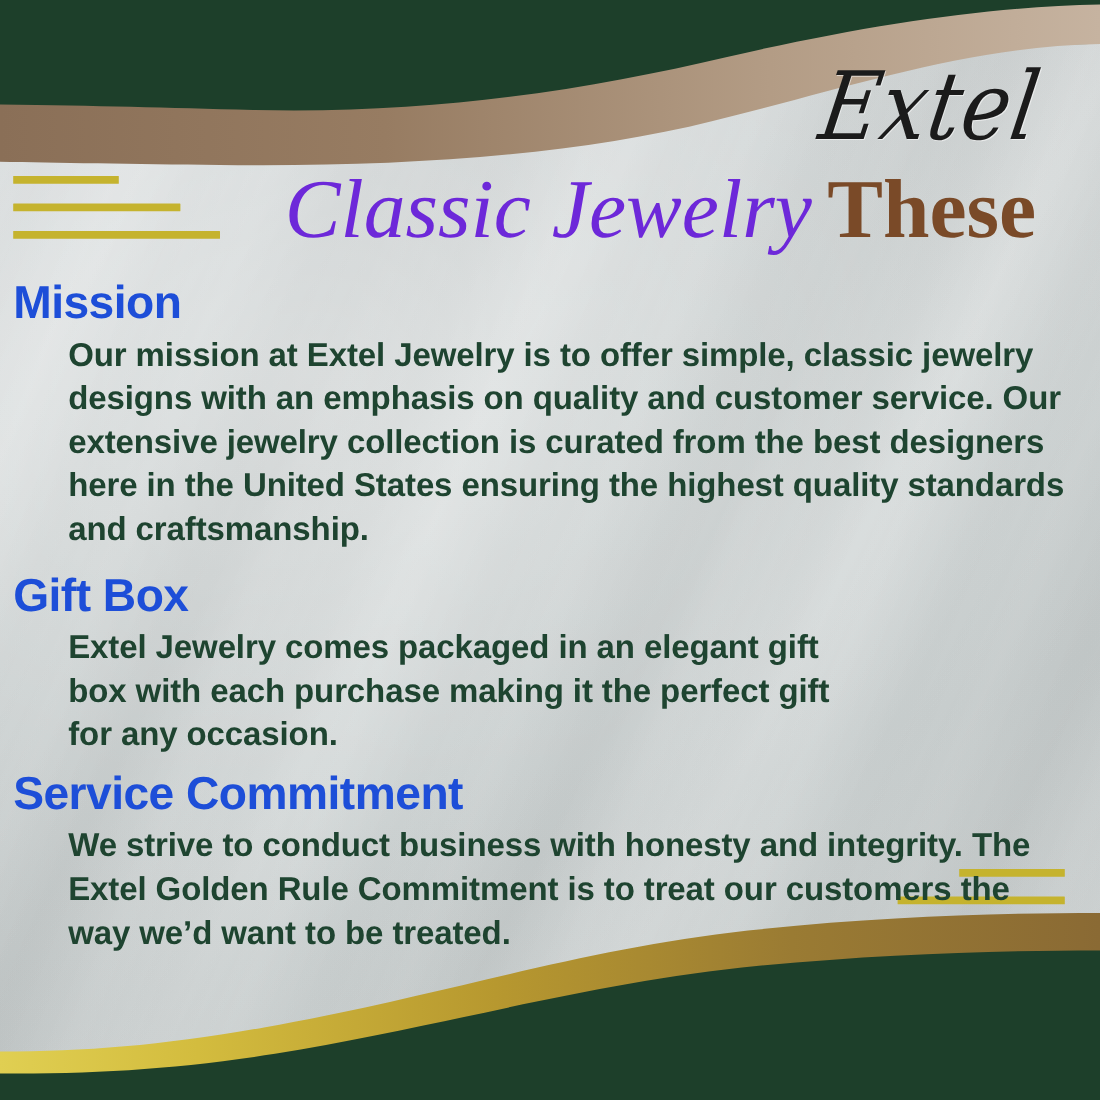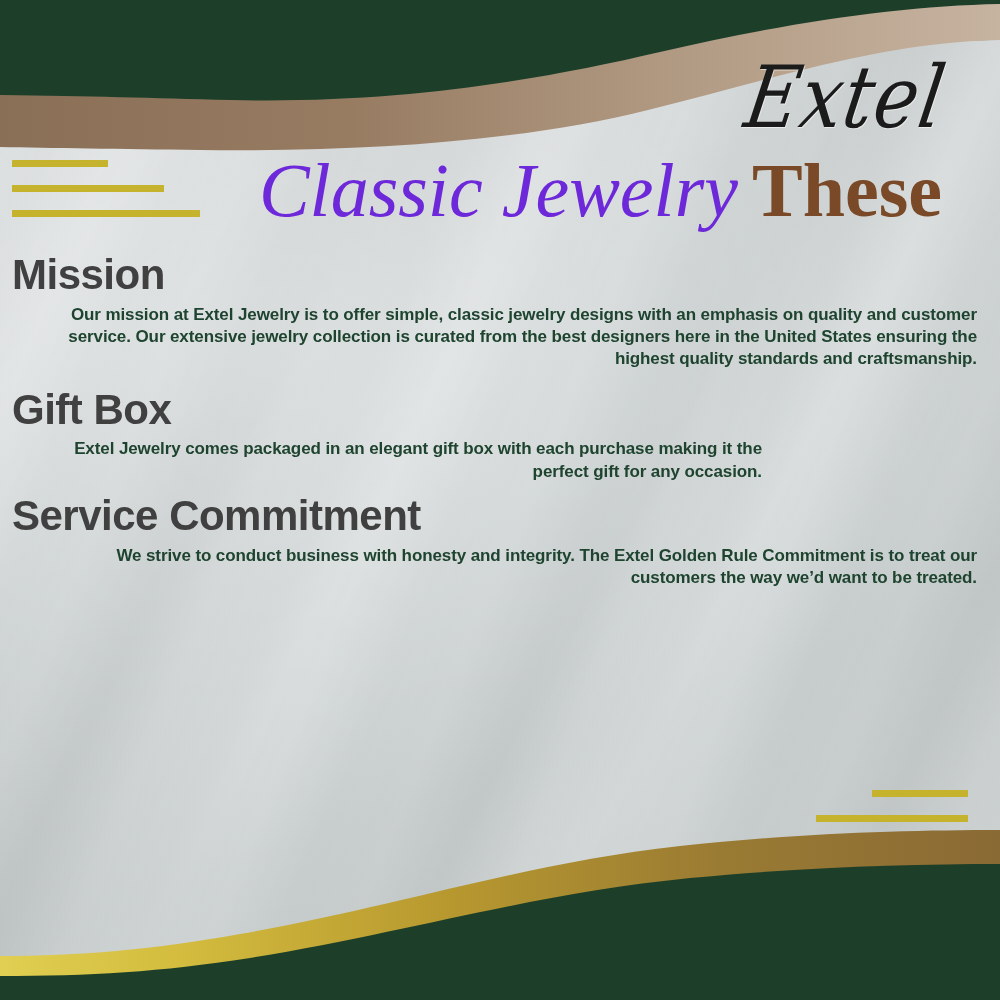--- a/index.html
+++ b/index.html
@@ -134,33 +134,32 @@
     left: 12px;
     top: 250px;
     width: 965px;
   }
   .section { margin-bottom: 8px; }
   .sec-title {
     font-family: "Liberation Sans", sans-serif;
     font-weight: 700;
     font-size: 42px;
     line-height: 1.18;
-    color: #404040;
+    color: #1d4ed8;
     letter-spacing: -0.5px;
     margin: 0 0 4px 0;
   }
   .sec-body {
     font-family: "Liberation Sans", sans-serif;
     font-weight: 600;
-    font-size: 17px;
+    font-size: 30px;
     line-height: 1.32;
     color: #1e4430;
     margin: 0 0 0 50px;
     letter-spacing: -0.1px;
-    text-align: right;
   }
   .sec-mission  { margin-bottom: 14px; }
   .sec-materials{ margin-bottom: 14px; }
   .sec-service  { margin-bottom: 14px; }
   .sec-gift .sec-body { width: 700px; }
 </style>
 </head>
 <body>
 
 <div class="poster">

